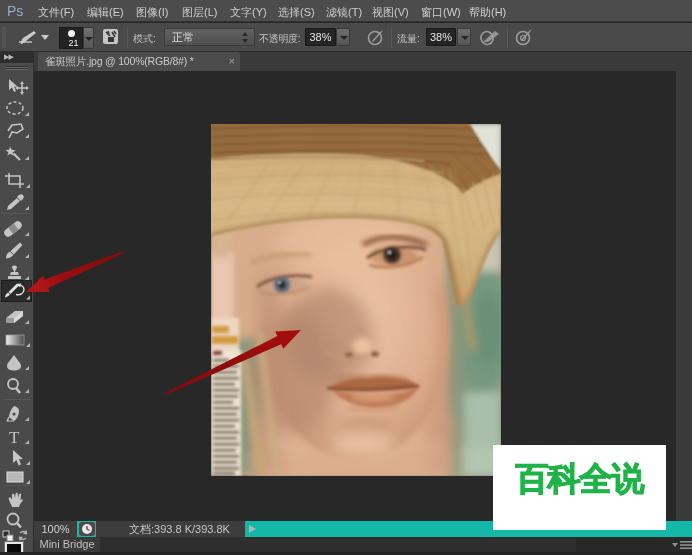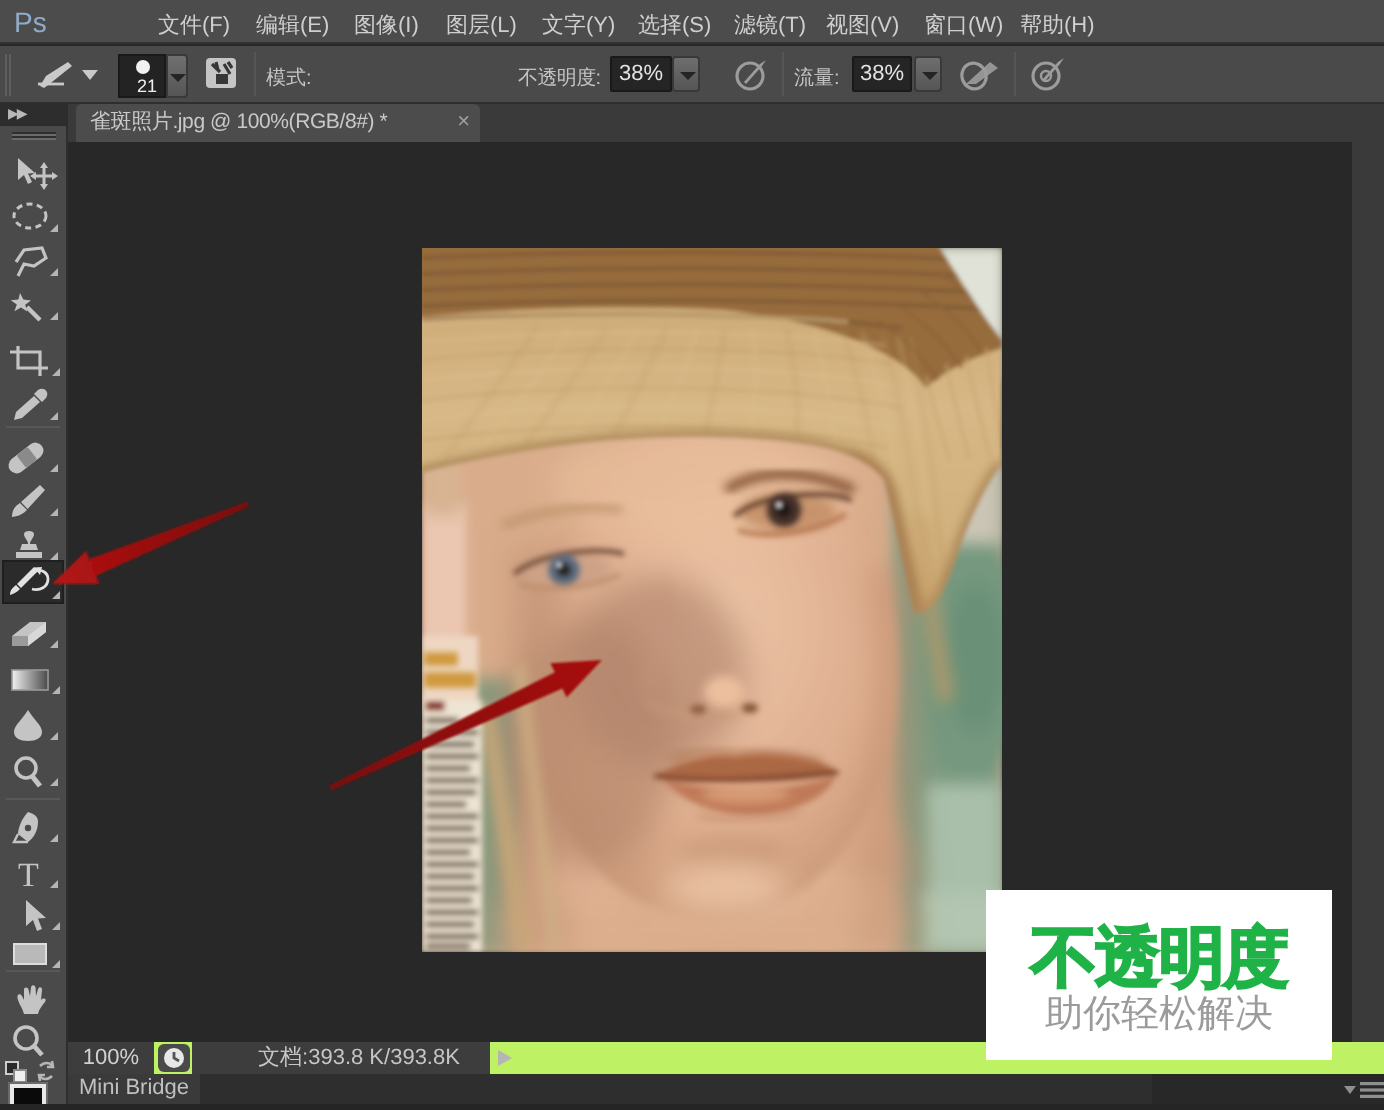--- a/index.html
+++ b/index.html
@@ -5,21 +5,21 @@
 * { margin:0; padding:0; box-sizing:border-box; }
 html,body { width:692px; height:555px; overflow:hidden; background:#282828;
   font-family:"Liberation Sans", sans-serif; }
 #app { position:relative; width:692px; height:555px; }
 .abs { position:absolute; }
 
 
 #menubar { left:0; top:0; width:692px; height:22px; background:#4c4c4c;
   border-bottom:1px solid #323232; }
 #pslogo { left:7px; top:3px; font-size:14px; font-weight:normal; color:#8fadc8; }
-.mitem { top:5px; font-size:11px; color:#cfcfcf;margin-left:41px; }
+.mitem { top:5px; font-size:11px; color:#cfcfcf; }
 
 
 #optbar { left:0; top:23px; width:692px; height:29px; background:#4a4a4a;
   border-bottom:1px solid #2e2e2e; }
 .vsep { position:absolute; top:3px; width:1px; height:22px; background:#3a3a3a;
   border-right:1px solid #565656; }
 .olabel { position:absolute; font-size:11px; color:#c3c3c3;text-align:right; }
 .darkval { position:absolute; top:5px; height:18px; background:#252525;
   border:1px solid #191919; color:#e4e4e4; font-size:11px; text-align:center;
   line-height:16px; border-radius:1px; }
@@ -44,21 +44,21 @@
 #tab { position:absolute; left:4px; top:0; width:202px; height:19px; background:#4c4c4c;
   color:#c9c9c9; font-size:10.5px; letter-spacing:-0.2px; line-height:19px; padding-left:7px;
   border-radius:3px 3px 0 0; }
 #tab .x { position:absolute; right:5px; top:0; color:#9f9f9f; font-size:11px; letter-spacing:0; }
 
 
 #canvas { left:34px; top:71px; width:658px; height:450px; background:#282828; }
 #rightstrip { left:676px; top:71px; width:16px; height:450px; background:#3a3a3a; }
 
 
-#statusbar { left:34px; top:521px; width:658px; height:16px; background:#bef264; }
+#statusbar { left:34px; top:521px; width:658px; height:16px; background:#14b8a6; }
 #zoombox { position:absolute; left:0; top:0; width:43px; height:16px; background:#3d3d3d;
   color:#d0d0d0; font-size:11px; line-height:16px; text-align:center; }
 #docbox { position:absolute; left:62px; top:0; width:149px; height:16px; background:#3d3d3d;
   color:#c6c6c6; font-size:11px; line-height:16px; text-align:center; padding-left:18px; }
 #clockbtn { position:absolute; left:45px; top:1px; width:16px; height:14px;
   background:#4a4a4a; border-radius:3px; }
 #playbtn { position:absolute; left:213px; top:3px; }
 
 
 #minibar { left:34px; top:537px; width:542px; height:15px; background:#2e2e2e; }
@@ -117,20 +117,25 @@
       <div style="position:absolute;left:1px;top:9px;border-left:4px solid transparent;border-right:4px solid transparent;border-top:4px solid #242424"></div>
     </div>
 
     <svg class="abs" style="left:103px;top:5px" width="16" height="17" viewBox="0 0 16 17">
       <rect x="0" y="1" width="15" height="15" rx="2" fill="#c5c5c5"></rect>
       <path d="M3 4 L7 8 M5 3 L6 7 M9 4 L12 9 M11 3 L13 6" stroke="#373737" stroke-width="1.6"></path>
       <rect x="5" y="9" width="6" height="5" fill="#373737"></rect>
     </svg>
     <div class="vsep" style="left:127px"></div>
     <span class="olabel" style="left:133px;top:9px;font-size:10px">模式:</span>
+    <div class="abs" style="left:164px;top:5px;width:91px;height:18px;background:linear-gradient(#616161,#4e4e4e);border:1px solid #3a3a3a;border-radius:2px;color:#dedede;font-size:11px;line-height:16px;padding-left:7px">正常
+      <svg style="position:absolute;right:5px;top:3px" width="8" height="11" viewBox="0 0 8 11">
+        <path d="M4 0 L7 4 L1 4 Z M4 11 L7 7 L1 7 Z" fill="#2a2a2a"></path>
+      </svg>
+    </div>
     <span class="olabel" style="left:259px;top:9px;font-size:10px;letter-spacing:-0.3px">不透明度:</span>
     <div class="darkval" style="left:305px;width:31px">38%</div>
     <div class="dropbtn" style="left:336px"></div>
 
     <svg class="abs" style="left:367px;top:6px" width="18" height="17" viewBox="0 0 18 17">
       <circle cx="8" cy="9" r="6.5" fill="none" stroke="#9c9c9c" stroke-width="1.6"></circle>
       <path d="M5 12 L13 3 L16 1 L14 4 L6 13 Z" fill="#9c9c9c"></path>
     </svg>
     <div class="vsep" style="left:391px"></div>
     <span class="olabel" style="left:397px;top:9px;font-size:10px">流量:</span>
@@ -527,22 +532,21 @@
         <rect x="2" y="331" width="26" height="2.4"></rect>
         <rect x="2" y="337" width="24" height="2.4"></rect>
         <rect x="2" y="343" width="26" height="2.4"></rect>
         <rect x="2" y="348" width="22" height="2.4"></rect>
       </g>
     </g>
       </g>
   </svg>
 
   <div class="abs" id="wm">
-    <div class="t1">不透明度</div>
-    <div class="t2">助你轻松解决</div>
+    <div class="t1">百科全说</div>
   </div>
 
   <svg class="abs" id="arrows" width="692" height="555" viewBox="0 0 692 555">
     <defs>
       <linearGradient id="ar1" x1="124" y1="252" x2="26" y2="292" gradientUnits="userSpaceOnUse">
         <stop offset="0" stop-color="#7c0d0d"></stop>
           <stop offset="1" stop-color="#b51313"></stop>
       </linearGradient>
       <linearGradient id="ar2" x1="165" y1="394" x2="301" y2="330" gradientUnits="userSpaceOnUse">
         <stop offset="0" stop-color="#7c0d0d"></stop>

